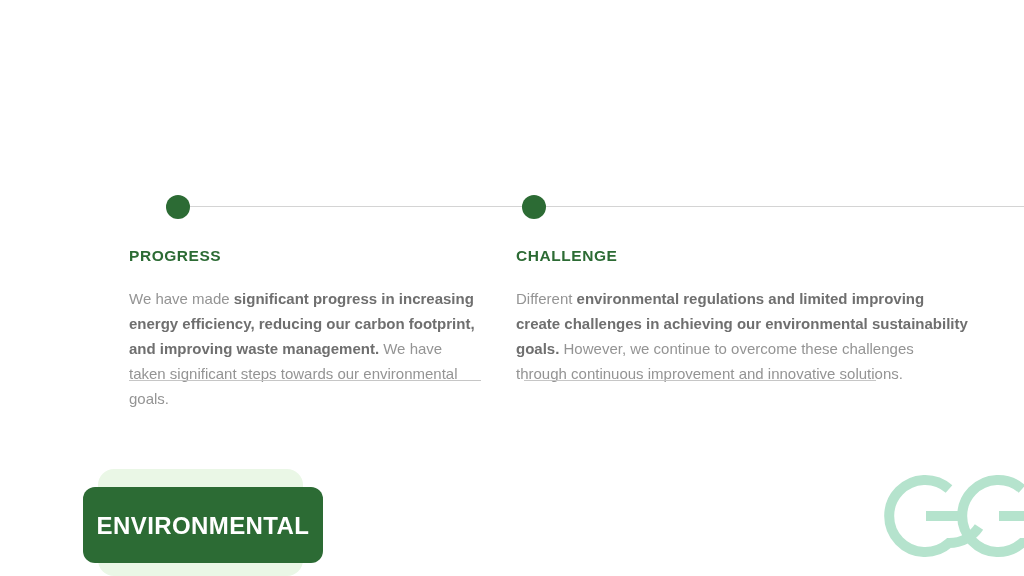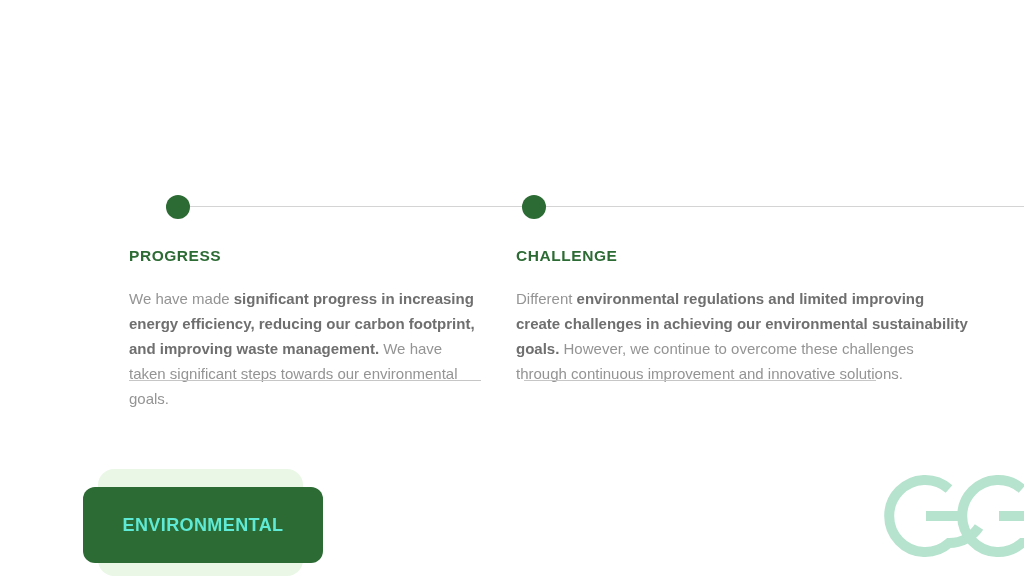--- a/index.html
+++ b/index.html
@@ -96,22 +96,22 @@
     top: 487px;
     width: 240px;
     height: 76px;
     background: #2c6b34;
     border-radius: 12px;
     display: flex;
     align-items: center;
     justify-content: center;
   }
   .badge-label {
-    color: #5eead4;
-    font-size: 18px;
+    color: #ffffff;
+    font-size: 24px;
     font-weight: bold;
     line-height: 25px;
     letter-spacing: 0.4px;
     text-align: right;
   }
 
   
   .logo {
     position: absolute;
     left: 874px;

